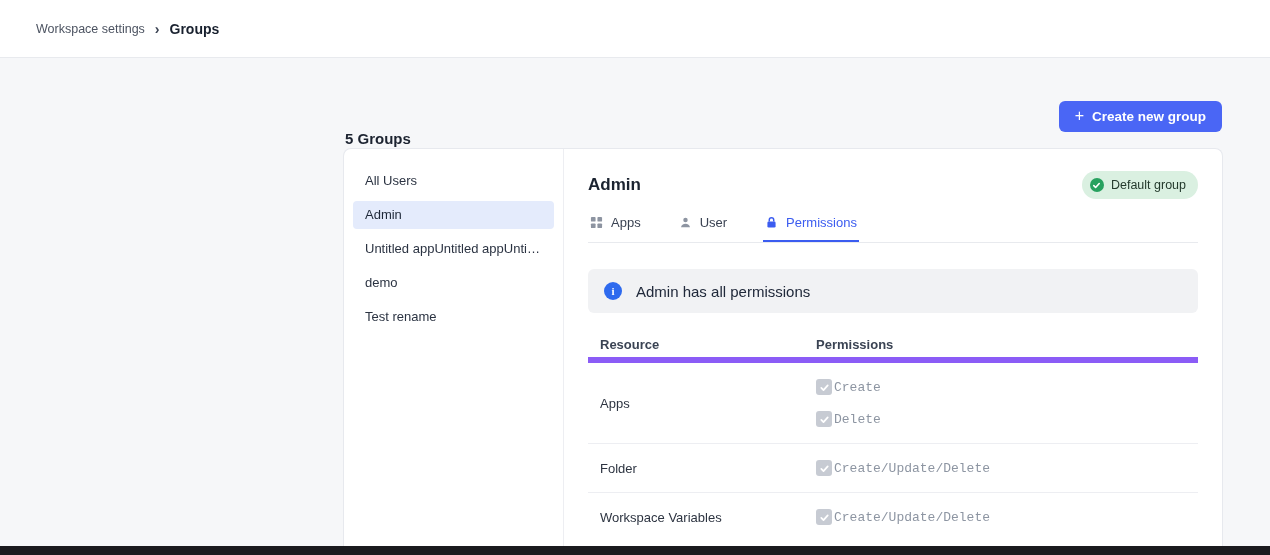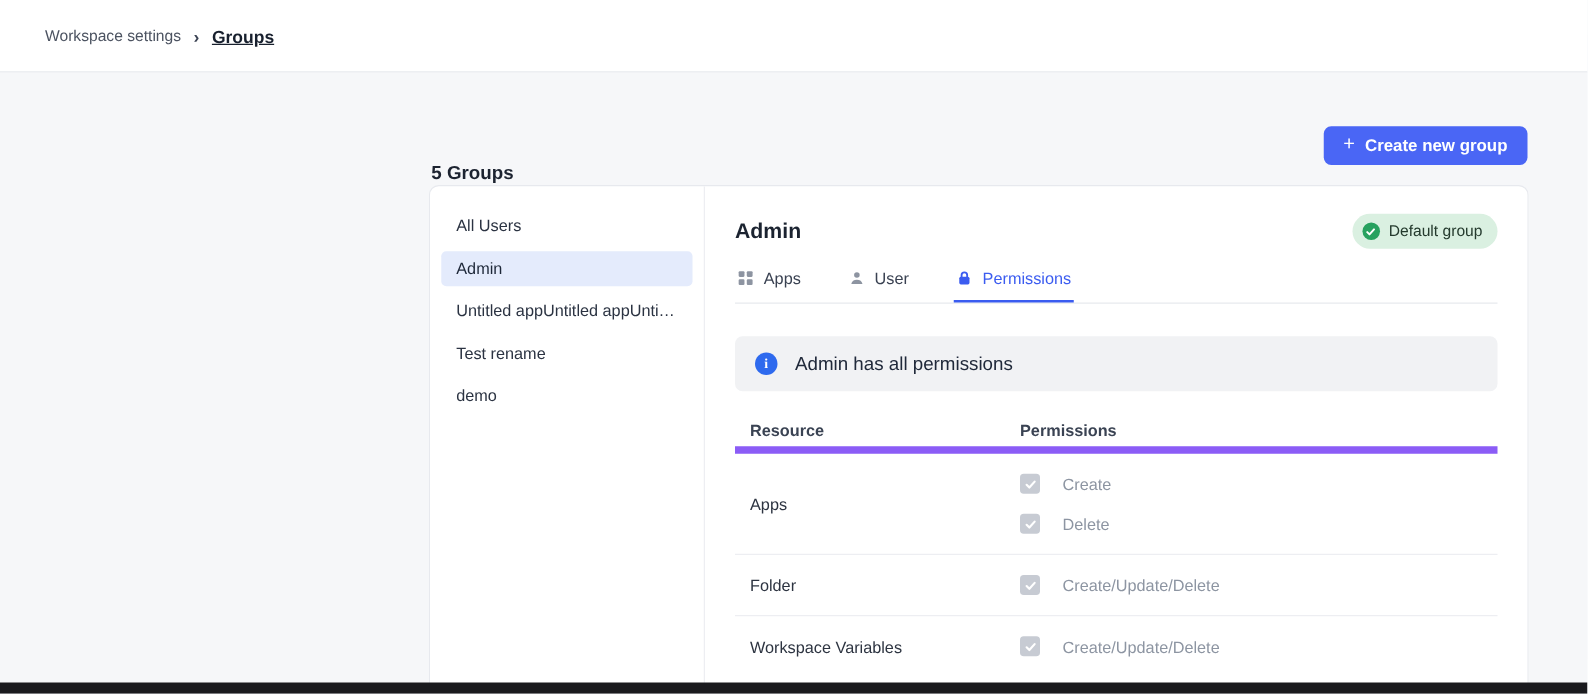--- a/index.html
+++ b/index.html
@@ -6,21 +6,21 @@
   html,body { width:1270px; height:555px; }
   body { font-family:"Liberation Sans", sans-serif; background:#f6f7f9; overflow:hidden; }
 
   .page { position:relative; width:1270px; height:555px; background:#f6f7f9;border-radius:30px; }
 
   
   .topbar { height:58px; background:#ffffff; border-bottom:1px solid #e8eaee;
             display:flex; align-items:center; padding:0 36px; }
   .crumb-parent { font-size:12.5px; color:#4c5361; cursor:pointer; }
   .crumb-sep { margin:0 10px; color:#3c4454; font-size:14px; font-weight:700; line-height:1; }
-  .crumb-current { font-size:14px; font-weight:700; color:#18202e;text-decoration:underline; }
+  .crumb-current { font-size:14px; font-weight:700; color:#18202e; }
 
   
   .toolbar-row { position:absolute; left:345px; right:48px; top:100px; height:32px;
                  display:flex; align-items:center; justify-content:space-between; }
   .groups-count { font-size:15px; font-weight:700; color:#1c2330;margin-top:44px; }
   .create-btn { display:flex; align-items:center; gap:8px; height:31px; padding:0 16px;
                 background:#4a66f5; color:#ffffff; border:none; border-radius:6px;
                 font-size:13.5px; font-weight:600; font-family:"Liberation Sans", sans-serif;
                 cursor:pointer; }
   .create-btn .plus { font-size:16px; font-weight:400; line-height:1; margin-top:-1px; }
@@ -67,21 +67,21 @@
   .perm-table { margin-top:18px; }
   .pt-head { display:flex; height:32px; align-items:center; border-bottom:6px solid #8b5cf6;
              padding-left:12px; }
   .pt-col-resource { width:206px; flex-shrink:0; }
   .pt-col-perms { flex:1; padding-left:10px; }
   .pt-head .hdr { font-size:13px; font-weight:700; color:#3a4353; }
   .pt-row { display:flex; align-items:center; padding:8px 0 8px 12px; border-bottom:1px solid #edeef2; }
   .pt-row:last-child { border-bottom:none; }
   .resource-label { font-size:13px; color:#2d3441; }
   .perm-lines { flex:1; padding-left:10px; display:flex; flex-direction:column; }
-  .perm-line { display:flex; align-items:center; gap:18px; height:32px; }
+  .perm-line { display:flex; align-items:center; gap:2px; height:32px;font-family:Liberation Mono, monospace; }
   .cb { width:16px; height:16px; border-radius:3px; background:#c7cbd3;
         display:flex; align-items:center; justify-content:center; flex-shrink:0; cursor:default; }
   .perm-label { font-size:13px; color:#8d95a2; }
 
   
   .bottom-bar { position:absolute; left:0; right:0; bottom:0; height:9px; background:#1a1a1e; z-index:5; }
 
   svg { display:block; }
 </style>
 </head>
@@ -102,22 +102,22 @@
       <span>Create new group</span>
     </button>
   </div>
 
   <div class="card">
 
     <div class="card-side">
       <div class="side-item">All Users</div>
       <div class="side-item selected">Admin</div>
       <div class="side-item">Untitled appUntitled appUntitle…</div>
+      <div class="side-item">demo</div>
       <div class="side-item">Test rename</div>
-      <div class="side-item">demo</div>
     </div>
 
     <div class="card-main">
 
       <div class="main-head">
         <span class="group-title">Admin</span>
         <span class="badge">
           <span class="badge-dot">
             <svg width="9" height="9" viewBox="0 0 10 10">
                 <path d="M2 5.2l2 2 4-4.4" stroke="#ffffff" stroke-width="1.8" fill="none" stroke-linecap="round" stroke-linejoin="round"></path>

